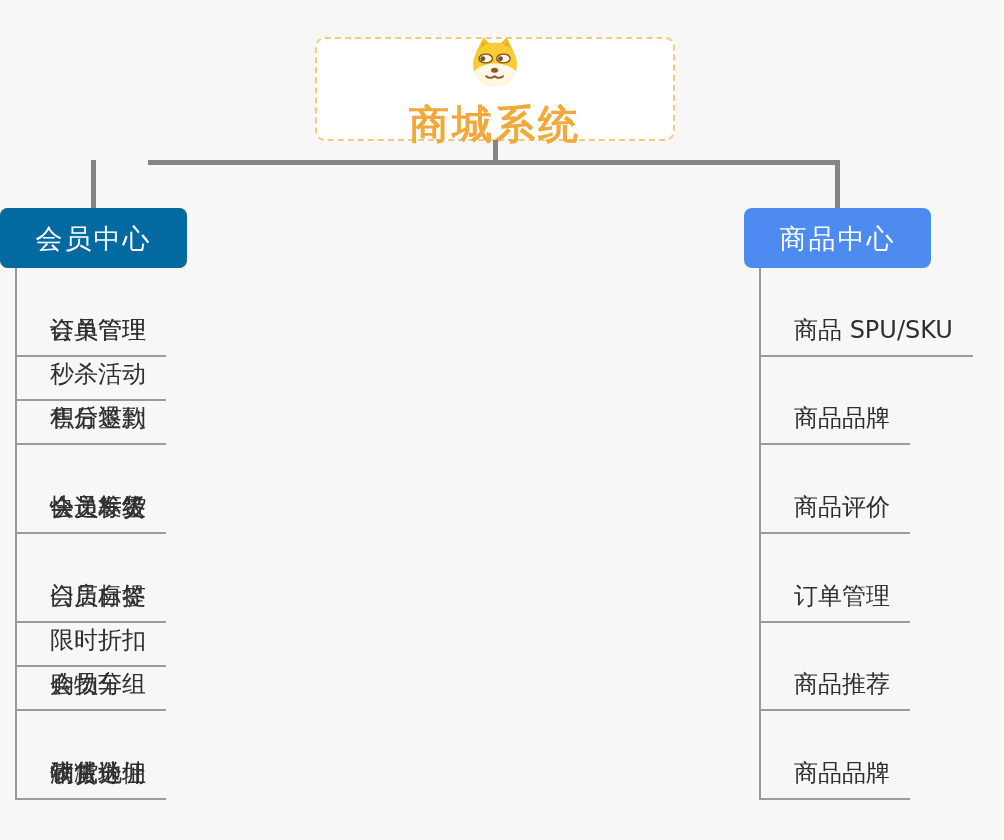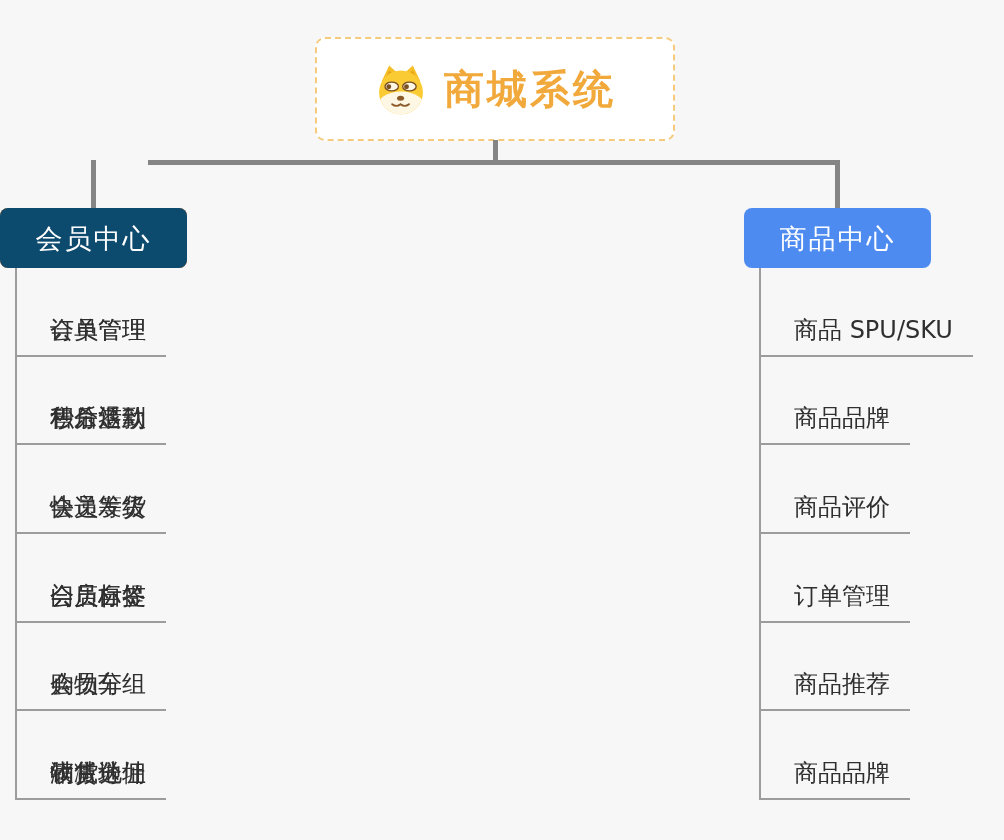--- a/index.html
+++ b/index.html
@@ -7,21 +7,21 @@
   .canvas{position:relative;width:1004px;height:840px;background:#f7f7f7;overflow:hidden;}
 
   
   .line{position:absolute;background:#858585;}
   .root-drop{left:493px;top:140px;width:5px;height:24px;}
   .trunk{left:148px;top:160px;width:692px;height:5px;}
 
   
   .root{position:absolute;left:315px;top:37px;width:360px;height:104px;background:#ffffff;
         border:2px dashed #f5ca7c;border-radius:10px;box-sizing:border-box;
-        display:flex;align-items:center;justify-content:center;gap:16px;}
+        display:flex;align-items:center;justify-content:center;gap:16px;flex-direction:column;}
   .root-title{font-size:40px;font-weight:600;color:#f2a93b;letter-spacing:3px;line-height:1;}
 
   
   .branch-group{position:absolute;top:160px;}
   .branch-group:nth-of-type(1){left:57px;}
   .branch-group:nth-of-type(2){left:307px;}
   .branch-group:nth-of-type(3){left:527px;}
   .branch-group:nth-of-type(4){left:744px;}
   .branch-drop{position:absolute;left:91px;top:0;width:5px;height:50px;background:#858585;}
   .branch-box{position:absolute;left:0;top:48px;width:187px;height:60px;border-radius:8px;
@@ -141,30 +141,33 @@
 
     <div class="leaf">
       <span class="leaf-label">秒杀活动</span>
     </div>
 
     <div class="leaf">
       <span class="leaf-label">会员标签</span>
     </div>
 
 
+    <div class="leaf">
+      <span class="leaf-label">限时折扣</span>
+    </div>
 
     <div class="leaf">
       <span class="leaf-label">满减送</span>
     </div>
   </div>
     </div>
 
     <div class="branch-group">
       <div class="branch-drop"></div>
-      <div class="branch-box" style="background: #0c4a6e; justify-content: center;">
+      <div class="branch-box" style="background: #0369a1; justify-content: center;">
         <span class="branch-label">会员中心</span>
       </div>
       <div class="column">
     <div class="leaf">
       <span class="leaf-label">会员管理</span>
     </div>
 
     <div class="leaf">
       <span class="leaf-label">积分签到</span>
     </div>

